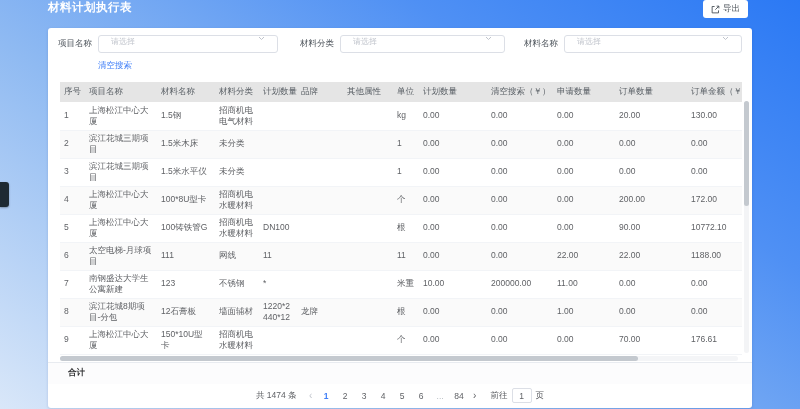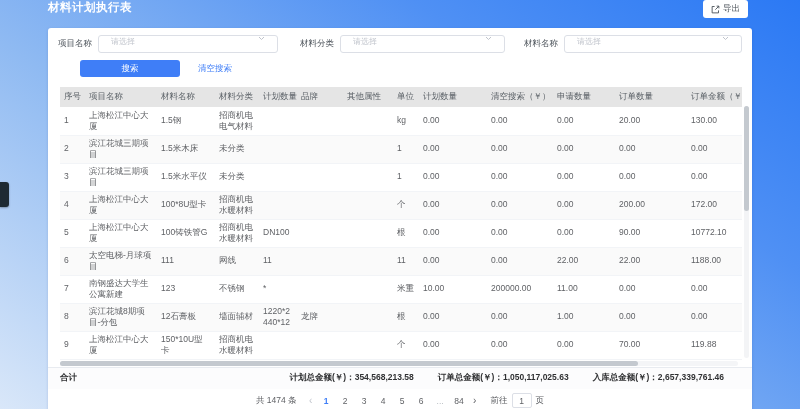--- a/index.html
+++ b/index.html
@@ -35,21 +35,21 @@
   td{font-size:8.5px;color:#606266;padding:2px 4px;height:28px;box-sizing:border-box;
     line-height:1.3;word-break:break-all;vertical-align:middle;}
   tbody tr{border-bottom:1px solid #f2f4f7;}
   tbody tr:nth-child(even){background:#fafafa;}
   .vscroll{position:absolute;right:3px;top:23px;bottom:9px;width:5px;background:#f3f4f6;border-radius:3px;}
   .vscroll-thumb{position:absolute;top:0;left:0;width:5px;height:105px;background:#c4c9cf;border-radius:3px;cursor:pointer;}
   .hscroll{position:absolute;left:12px;right:14px;bottom:1px;height:5px;background:#f4f5f7;border-radius:3px;}
   .hscroll-thumb{position:absolute;left:0;top:0;height:5px;width:578px;background:#c4c9cf;border-radius:3px;cursor:pointer;}
   
   .summary-row{display:flex;align-items:center;justify-content:space-between;height:21px;
-    padding:0 28px 0 12px;border-top:1px solid #e8ebf0;background:#fcfcfd;}
+    padding:0 28px 0 20px;border-top:1px solid #e8ebf0;background:#fcfcfd;}
   .sum-label{font-size:8.5px;color:#303133;font-weight:600;}
   .totals{display:flex;gap:24px;}
   .total-item{font-size:8.5px;color:#303133;font-weight:600;white-space:nowrap;}
   
   .pagination{height:24px;display:flex;align-items:center;justify-content:center;font-size:8.5px;color:#606266;}
   .total-count{margin-right:8px;color:#606266;}
   .arrow{min-width:12px;text-align:center;cursor:pointer;font-size:10px;line-height:1;}
   .arrow.prev{color:#c0c4cc;}
   .arrow.next{color:#606266;}
   .pages{display:flex;align-items:center;}
@@ -114,21 +114,20 @@
             <span class="ph">请选择</span>
             <span style="display:flex;">
               <svg width="7" height="5" viewBox="0 0 7 5" fill="none" stroke="#c0c4cc" stroke-width="1">
                   <path d="M1 1l2.5 2.5L6 1"></path>
                 </svg>
             </span>
           </div>
         </div>
       </div>
       <div class="filter-actions">
-        <button class="search-btn">搜索</button>
         <span class="clear-link">清空搜索</span>
       </div>
     </div>
 
     <div class="table-wrap">
       <table>
         <colgroup>
           <col style="width:25px">
             <col style="width:72px">
             <col style="width:58px">
@@ -287,45 +286,34 @@
               <td>150*10U型卡</td>
               <td>招商机电水暖材料</td>
               <td></td>
               <td></td>
               <td></td>
               <td>个</td>
               <td>0.00</td>
               <td>0.00</td>
               <td>0.00</td>
               <td>70.00</td>
-              <td>119.88</td>
+              <td>176.61</td>
             </tr>
           </tbody>
       </table>
       <div class="vscroll">
         <div class="vscroll-thumb"></div>
       </div>
       <div class="hscroll">
         <div class="hscroll-thumb"></div>
       </div>
     </div>
 
     <div class="summary-row">
       <span class="sum-label">合计</span>
-      <div class="totals">
-        <span class="total-item">
-          <span>计划总金额(￥)：</span><span>354,568,213.58</span>
-        </span>
-        <span class="total-item">
-          <span>订单总金额(￥)：</span><span>1,050,117,025.63</span>
-        </span>
-        <span class="total-item">
-          <span>入库总金额(￥)：</span><span>2,657,339,761.46</span>
-        </span>
-      </div>
     </div>
 
     <div class="pagination">
       <span class="total-count">共 1474 条</span>
       <span class="arrow prev">‹</span>
       <span class="pages" id="pages">
           <span class="page active">1</span>
           <span class="page">2</span>
           <span class="page">3</span>
           <span class="page">4</span>

